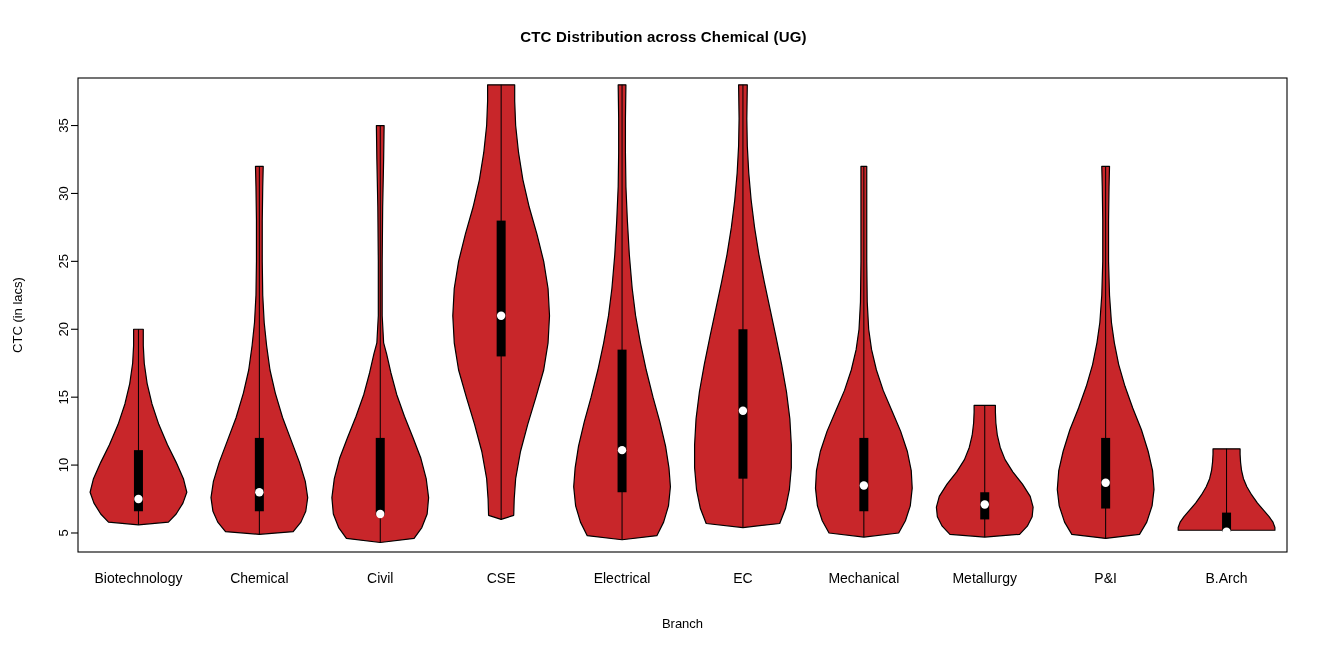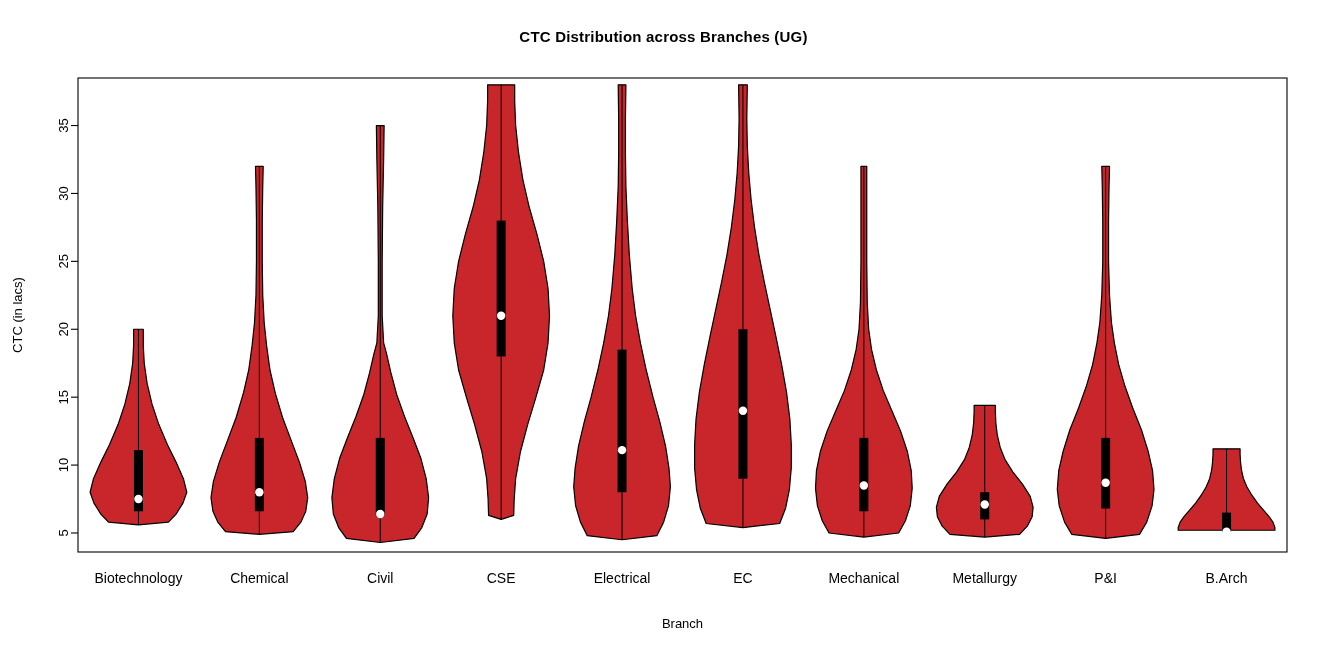--- a/index.html
+++ b/index.html
@@ -26,21 +26,21 @@
   .axis-title{font-family:"Liberation Sans", sans-serif;font-size:13px;fill:#000000;}
   .violin-body{stroke:#000000;stroke-width:1.2;}
   .violin-whisker{stroke:#000000;stroke-width:1.0;}
   .violin-box{fill:#000000;}
   .violin-median{fill:#ffffff;stroke:none;}
 </style>
 </head>
 <body>
 
 <div id="chart-root">
-  <div class="plot-title">CTC Distribution across Branches (UG)</div>
+  <div class="plot-title">CTC Distribution across Chemical (UG)</div>
   <svg id="plot-svg" width="1327" height="653">
       <rect x="78" y="78" width="1209" height="474" fill="none" stroke="#000" stroke-width="1.1"></rect>
       <line x1="71" y1="532.9856733524356" x2="78" y2="532.9856733524356" class="tick-line"></line>
       <text x="65" y="532.9856733524356" class="tick-label" text-anchor="middle" dominant-baseline="middle" transform="rotate(-90 65 532.9856733524356)">5</text>
       <line x1="71" y1="465.0773638968481" x2="78" y2="465.0773638968481" class="tick-line"></line>
       <text x="65" y="465.0773638968481" class="tick-label" text-anchor="middle" dominant-baseline="middle" transform="rotate(-90 65 465.0773638968481)">10</text>
       <line x1="71" y1="397.16905444126076" x2="78" y2="397.16905444126076" class="tick-line"></line>
       <text x="65" y="397.16905444126076" class="tick-label" text-anchor="middle" dominant-baseline="middle" transform="rotate(-90 65 397.16905444126076)">15</text>
       <line x1="71" y1="329.26074498567334" x2="78" y2="329.26074498567334" class="tick-line"></line>
       <text x="65" y="329.26074498567334" class="tick-label" text-anchor="middle" dominant-baseline="middle" transform="rotate(-90 65 329.26074498567334)">20</text>

